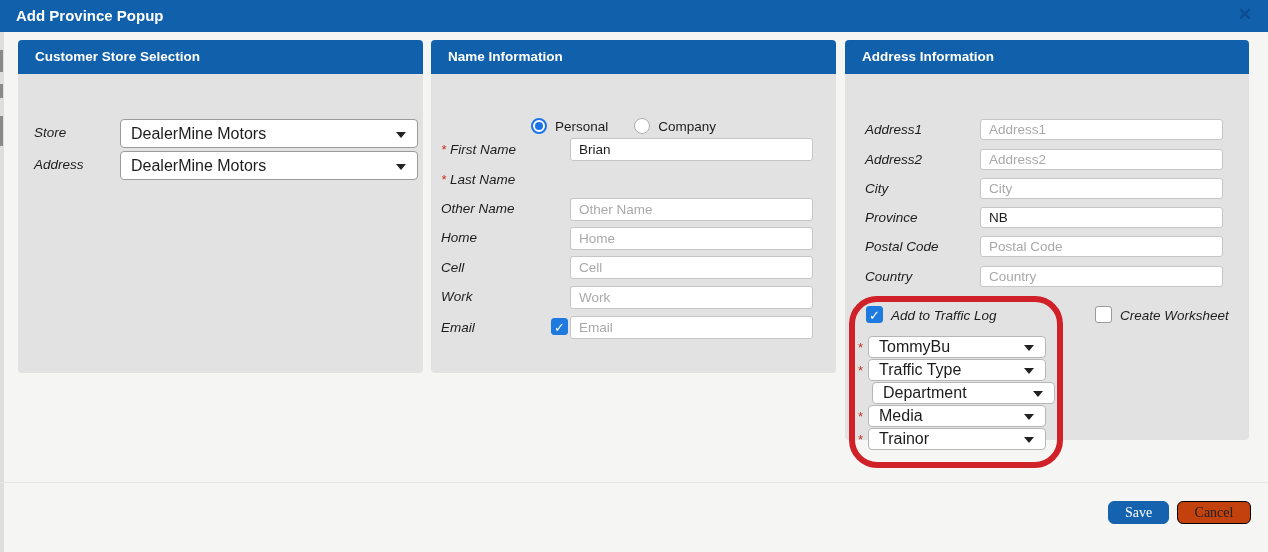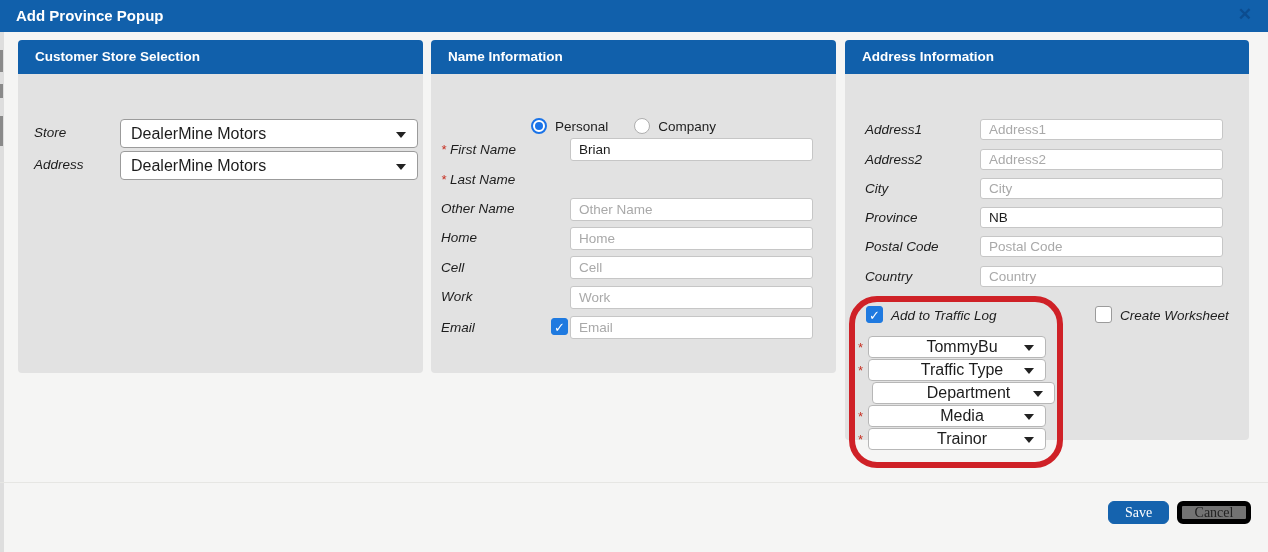--- a/index.html
+++ b/index.html
@@ -25,21 +25,21 @@
   .p2 { left:431px; top:40px; width:405px; }
   .p3 { left:845px; top:40px; width:404px; }
   .p1 .panel-body, .p2 .panel-body { height:299px; }
   .p3 .panel-body { height:366px; }
 
   .lbl { position:absolute; font-size:13.5px; color:#1d1d1d; white-space:nowrap;font-style:italic; }
   .req { color:#c62f21; font-size:13px; margin-right:4px; }
 
   
   .selectbox { position:absolute; background:#fff; border:1px solid #9b9b9b; border-radius:4px; font-size:16px; color:#1c1c1c; padding-left:10px; display:flex; align-items:center; cursor:pointer; }
-  .selectbox.light { border-color:#b7b7b7;justify-content:center; }
+  .selectbox.light { border-color:#b7b7b7; }
   .caret { position:absolute; right:11px; top:50%; margin-top:-2px; width:0; height:0; border-left:5px solid transparent; border-right:5px solid transparent; border-top:6px solid #222; }
 
   
   .tinput { position:absolute; background:#fff; border:1px solid #c6c6c6; border-radius:3px; font-family:"Liberation Sans", sans-serif; font-size:13.5px; color:#1c1c1c; padding:0 8px; }
   .tinput::placeholder { color:#a9a9a9; opacity:1; }
 
   
   .radio-row { position:absolute; left:100px; top:44px; display:flex; align-items:center; font-size:13.5px; color:#1d1d1d; }
   .radio { width:16px; height:16px; border-radius:50%; background:#fff; position:relative; margin-right:8px; }
   .radio.on { border:2px solid #1a73e8; }
@@ -51,21 +51,21 @@
   .cbx.on { background:#1f7ae0; color:#fff; border:1px solid #1f7ae0; }
   .cbx.off { background:#fff; color:transparent; border:1px solid #9b9b9b; }
 
   
   .annotation { position:absolute; left:4px; top:222px; width:214px; height:172px; border:6px solid #cf2127; border-radius:28px; pointer-events:none; }
 
   
   .footer-divider { position:absolute; left:0; top:482px; width:1268px; height:1px; background:#e6e6e3; }
   .btn { position:absolute; top:501px; height:23px; border-radius:6px; font-family:Liberation Serif, serif; font-size:14px; display:flex; align-items:center; justify-content:center; cursor:pointer; }
   .btn-save { left:1108px; width:61px; background:#1563ae; color:#fff; border:1px solid #1563ae; }
-  .btn-cancel { left:1177px; width:74px; background:#737373; color:#222; border:5px solid #000000; }
+  .btn-cancel { left:1177px; width:74px; background:#c2410c; color:#222; border:1px solid #000000; }
 </style>
 </head>
 <body>
 
 <div class="screen">
 
   <div class="titlebar">
     <span class="title">Add Province Popup</span>
     <span class="close">✕</span>
   </div>

